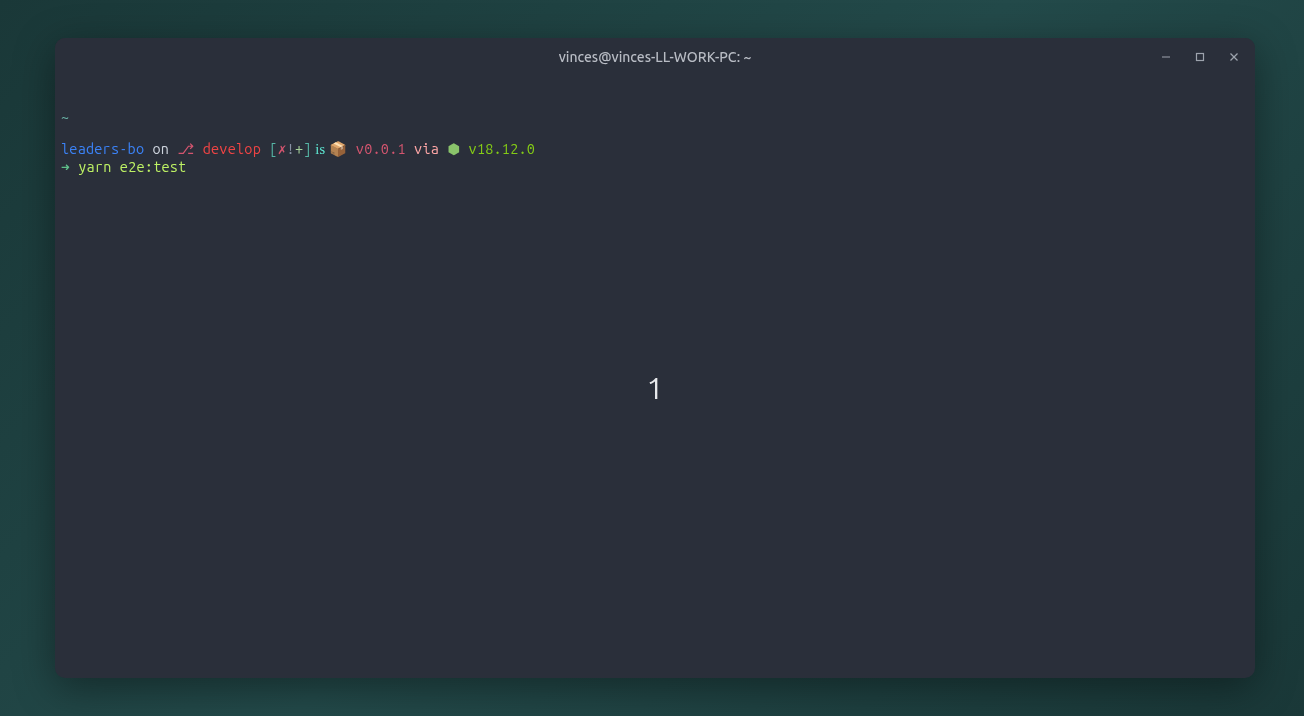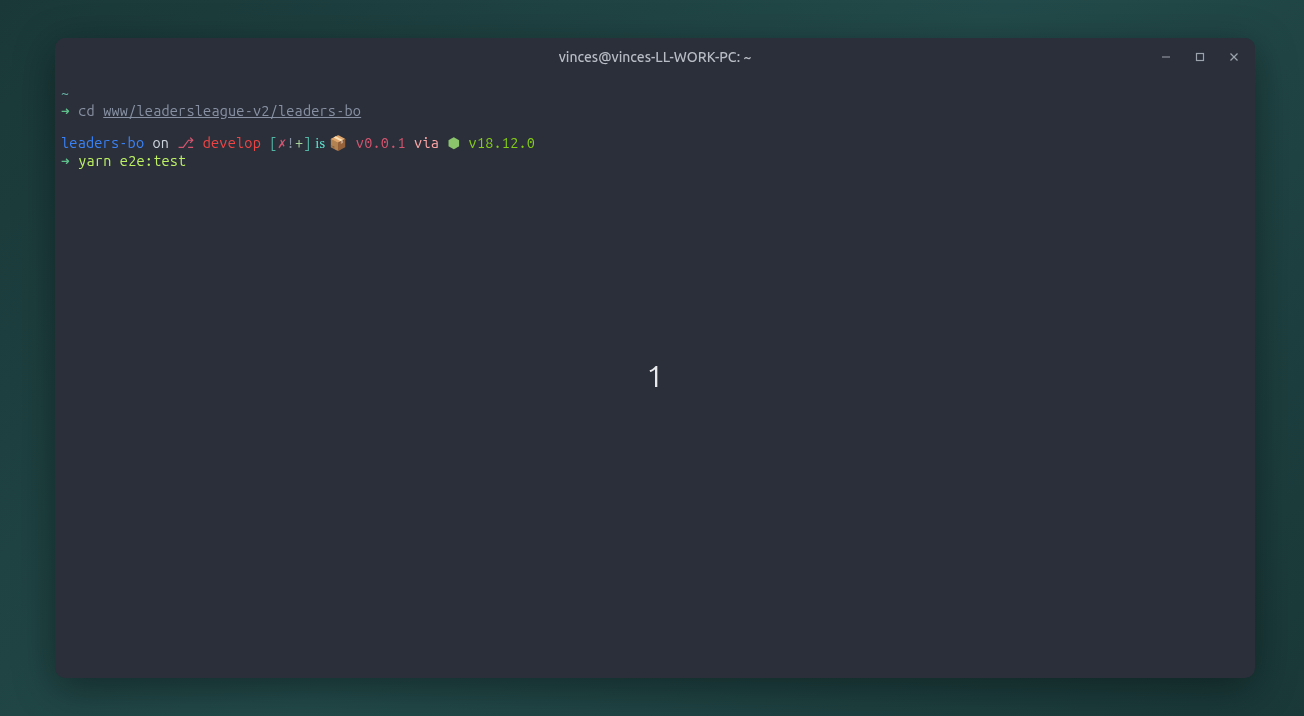--- a/index.html
+++ b/index.html
@@ -20,20 +20,21 @@
       left: 55px;
       top: 38px;
       width: 1200px;
       height: 640px;
       background: #2a2f3a;
       border-radius: 10px;
       box-shadow: 0 10px 40px rgba(0,0,0,0.4);
       overflow: hidden;
       display: flex;
       flex-direction: column;
+      gap: 24px;
     }
     .titlebar {
       height: 38px;
       background: #2a2f3a;
       display: flex;
       align-items: center;
       justify-content: center;
       position: relative;
       color: #b8bcc4;
       font-size: 14px;
@@ -163,20 +164,19 @@
         <svg viewBox="0 0 10 10">
             <line x1="1.5" y1="1.5" x2="8.5" y2="8.5" stroke="currentColor" stroke-width="1.2"></line>
             <line x1="8.5" y1="1.5" x2="1.5" y2="8.5" stroke="currentColor" stroke-width="1.2"></line>
           </svg>
       </div>
     </div>
   </div>
 
   <div class="terminal-body">
     <div class="line"><span class="tilde">~</span></div>
-    <div class="line"><span class="arrow">➜</span> <span class="cmd">cd </span><span class="path-link">www/leadersleague-v2/leaders-bo</span></div>
     <div class="line" style="height:14px"></div>
     <div class="line"><span class="repo">leaders-bo</span><span class="on"> on </span><span class="branch-icon">⎇</span><span class="branch"> develop </span><span class="bracket">[</span><span class="red-x">✗</span><span class="cmd">!</span><span class="plus">+</span><span class="bracket">]</span><span class="is-word"> is </span><span class="pkg-icon">📦</span><span class="version"> v0.0.1</span><span class="via"> via </span><span class="node-icon">⬢ </span><span class="node-ver">v18.12.0</span></div>
     <div class="line"><span class="arrow">➜</span> <span class="yarn-cmd">yarn e2e:test</span></div>
 
     <div class="center-number">1</div>
   </div>
 </div>
 
 </body></html>

